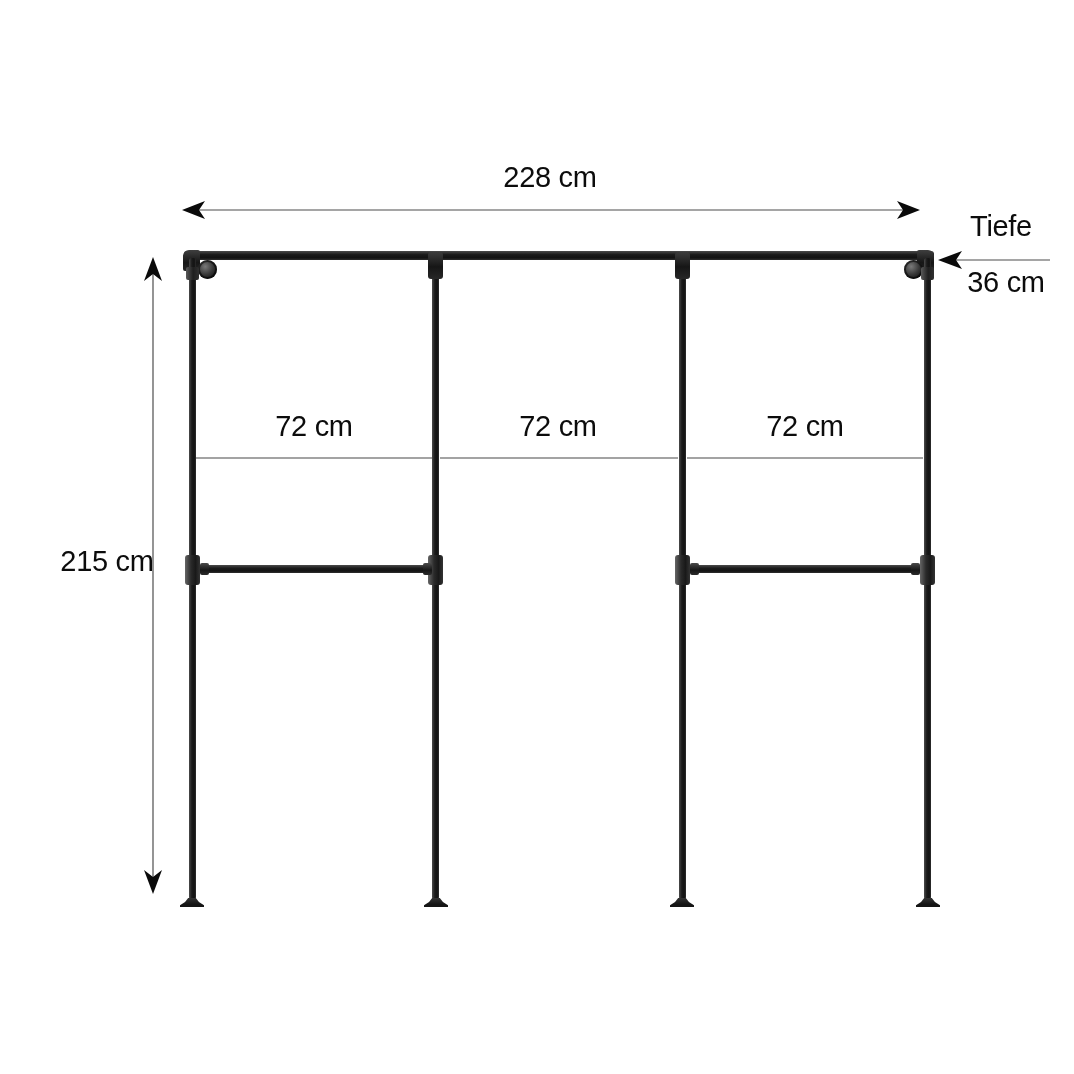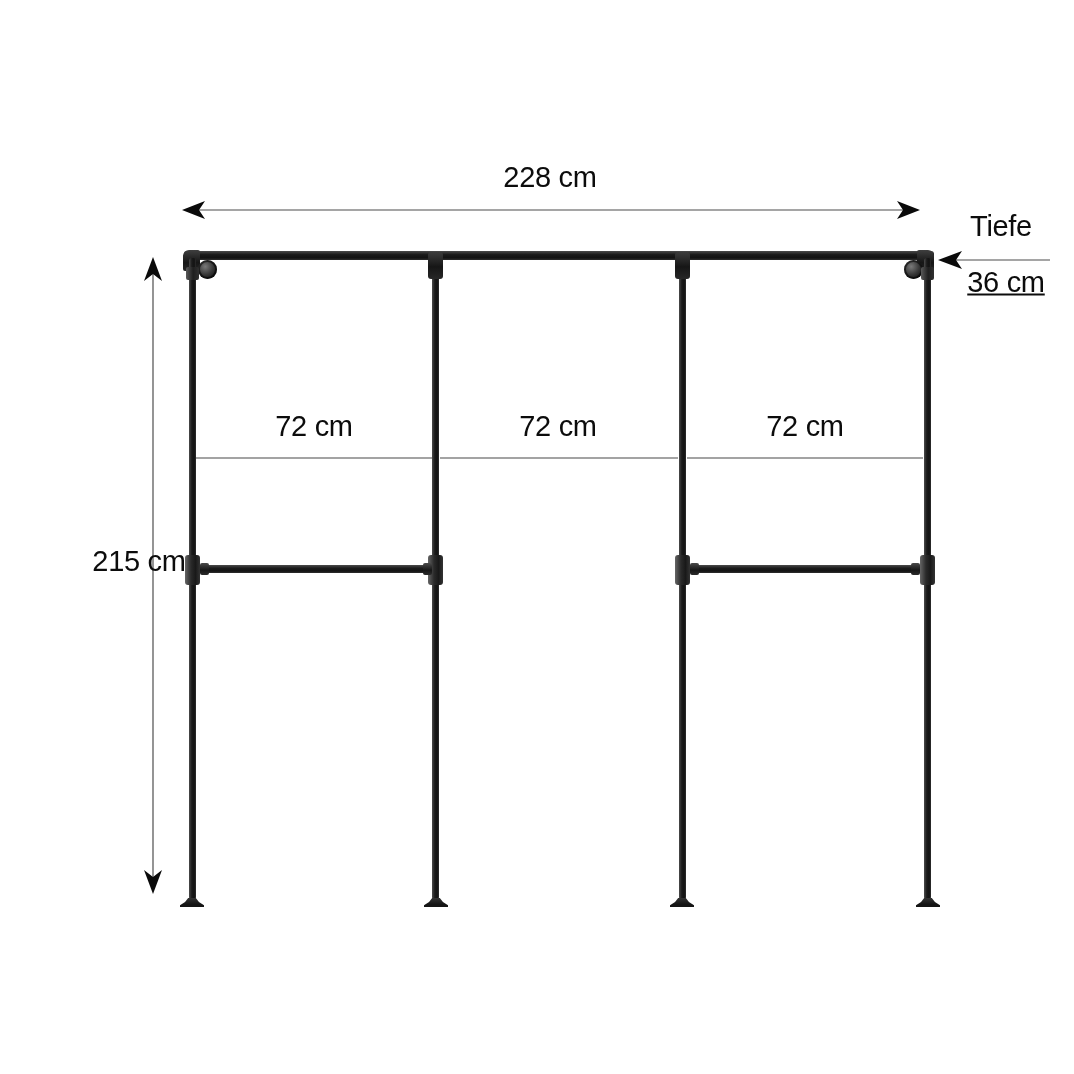--- a/index.html
+++ b/index.html
@@ -72,23 +72,23 @@
                   clip-path: polygon(34% 0, 66% 0, 79% 45%, 100% 80%, 100% 100%, 0 100%, 0 80%, 21% 45%); }
   .ff1 { left: 180px; }
   .ff2 { left: 424px; }
   .ff3 { left: 670px; }
   .ff4 { left: 916px; }
 
   
   .label { position: absolute; transform: translate(-50%, -50%);
            font-size: 29px; letter-spacing: -0.3px; color: var(--label-text); white-space: nowrap; }
   .lbl-width   { left: 550px; top: 177px; }
-  .lbl-height  { left: 107px; top: 561px; margin-left: 32px; }
+  .lbl-height  { left: 107px; top: 561px; }
   .lbl-tiefe   { left: 1001px; top: 226px; }
-  .lbl-36      { left: 1006px; top: 282px; text-decoration: underline; }
+  .lbl-36      { left: 1006px; top: 282px; }
   .lbl-sec-1   { left: 314px; top: 426px; }
   .lbl-sec-2   { left: 558px; top: 426px; }
   .lbl-sec-3   { left: 805px; top: 426px; }
 
   .dim-line { stroke: var(--dim-line); stroke-width: 1.2; fill: none; }
   .section-line { stroke: var(--section-line); stroke-width: 1.6; fill: none; }
   .arrowhead { fill: #0a0a0a; stroke: none; }
 </style>
 </head>
 <body>

